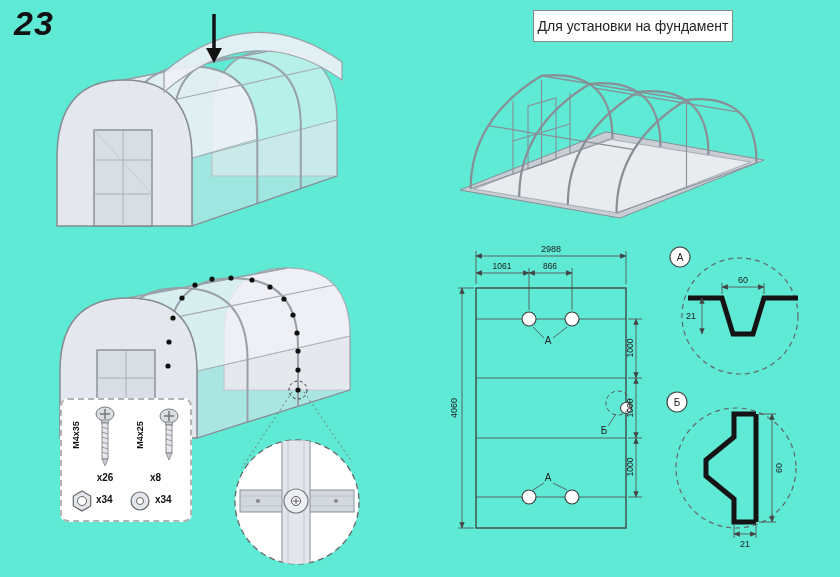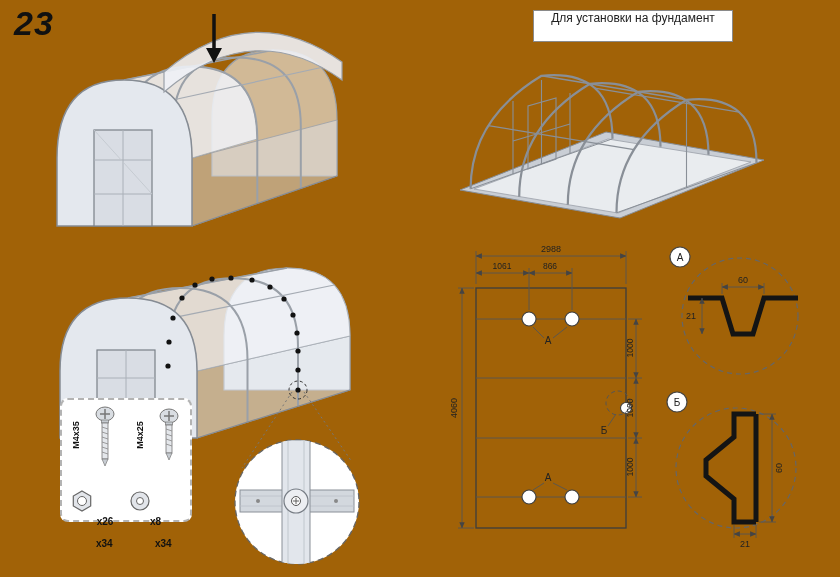--- a/index.html
+++ b/index.html
@@ -1,28 +1,28 @@
 <!DOCTYPE html>
 <html><head>
 <meta charset="utf-8">
 <style>
   html,body{margin:0;padding:0;background:#fff;}
-  .canvas{position:relative;width:840px;height:577px;background:#a16207;overflow:hidden;
+  .canvas{position:relative;width:840px;height:577px;background:#5eead4;overflow:hidden;
           font-family:"Liberation Sans",sans-serif;color:#1a1a1a;}
   .abs{position:absolute;}
   .page-number{left:14px;top:4px;font-size:34px;font-weight:bold;font-style:italic;
                letter-spacing:1px;color:#111;}
   .foundation-box{left:533px;top:10px;width:198px;height:30px;border:1px solid #8a8a8a;
-                  background:#fff;display:flex;align-items:flex-start;justify-content:center;
-                  font-size:12px;color:#222;}
+                  background:#fff;display:flex;align-items:center;justify-content:center;
+                  font-size:14px;color:#222;}
   .hw-box{left:60px;top:398px;width:128px;height:120px;border:2px dashed #b3b3b3;
           border-radius:8px;background:#fff;}
   .hw-label{position:absolute;width:44px;text-align:center;font-size:9px;font-weight:bold;
             transform:rotate(-90deg);color:#111;}
-  .hw-qty{position:absolute;font-size:10px;font-weight:bold;color:#111;margin-top:44px;}
+  .hw-qty{position:absolute;font-size:10px;font-weight:bold;color:#111;}
   svg text{font-family:"Liberation Sans",sans-serif;fill:#222;}
 </style>
 </head>
 <body>
 
 <div class="canvas">
 
   <div class="abs page-number">23</div>
 
   <svg class="abs" style="left:12px;top:8px;" width="365" height="235" viewBox="0 0 365 235">

